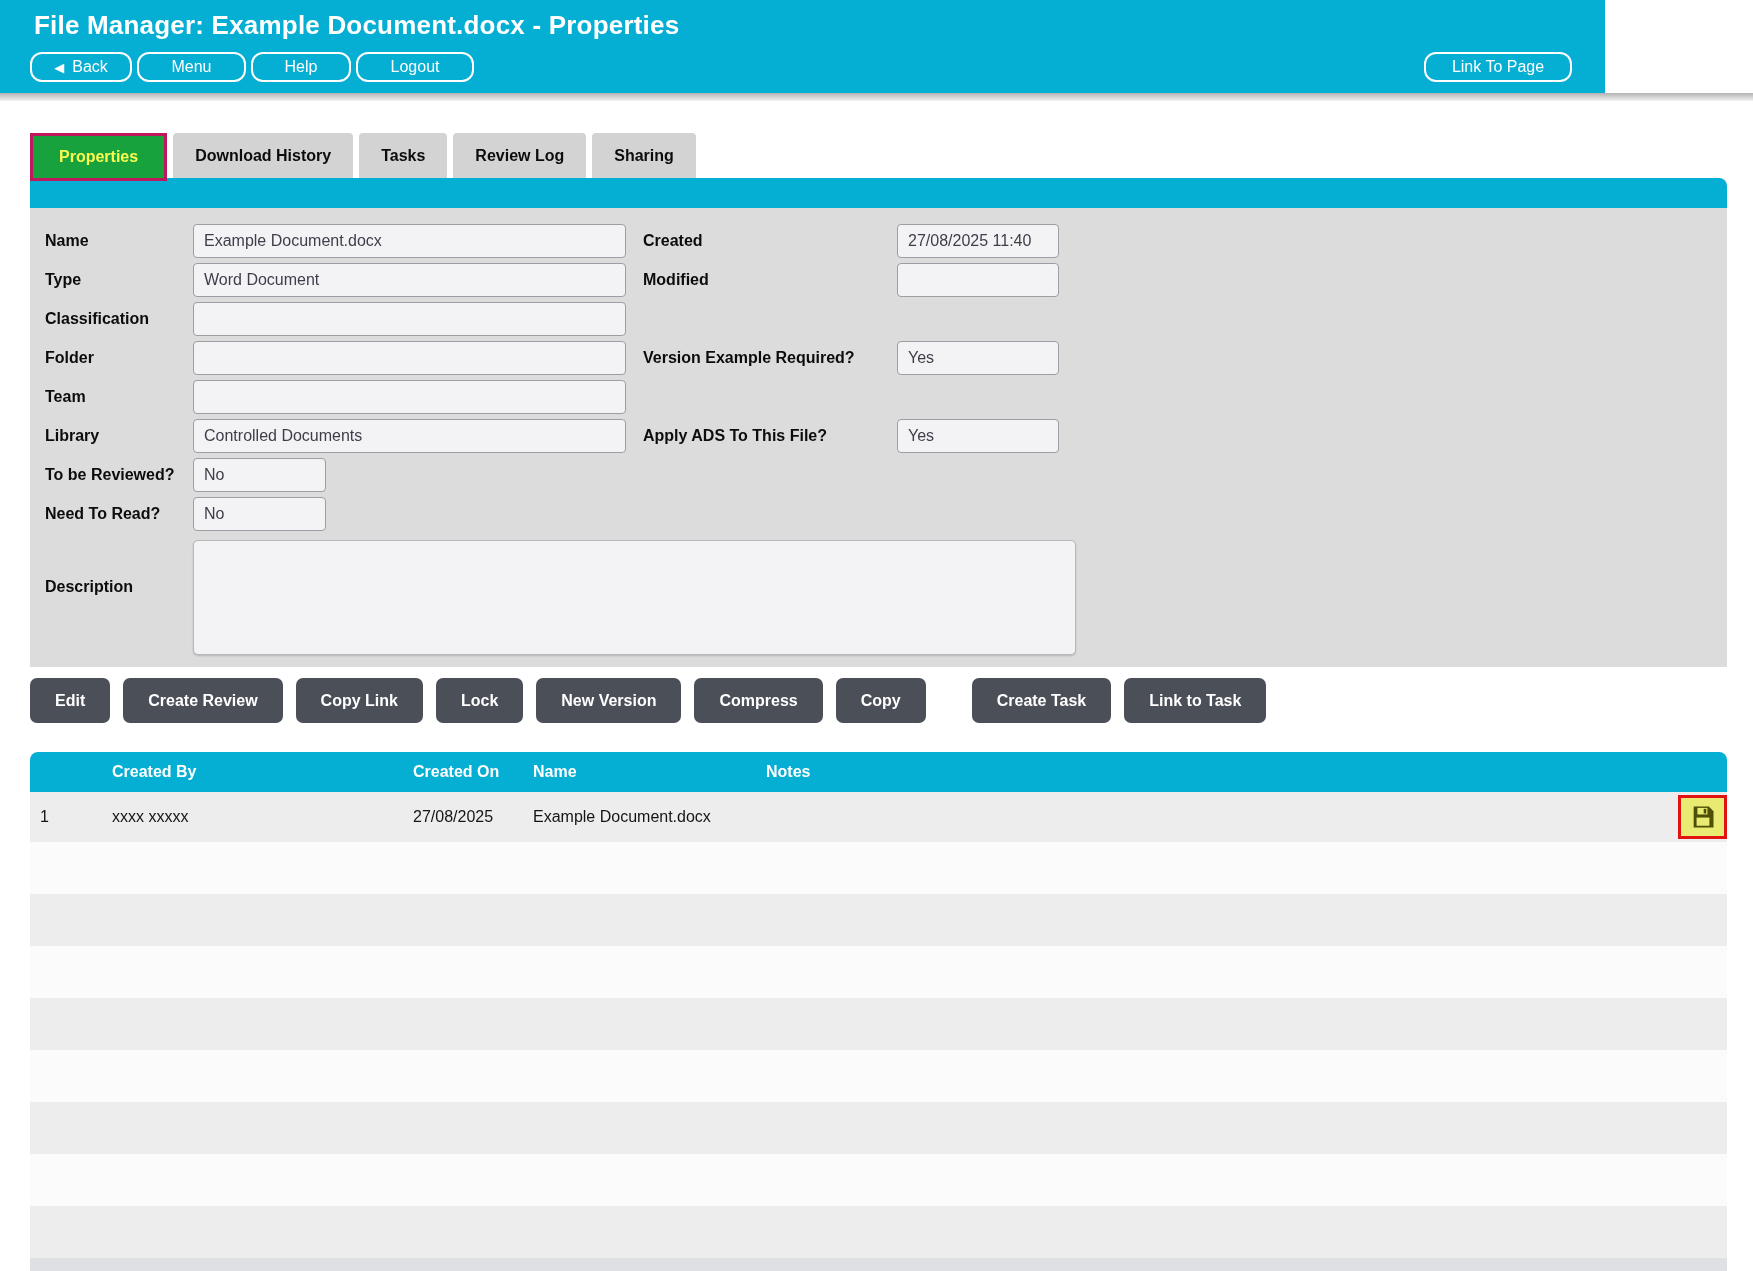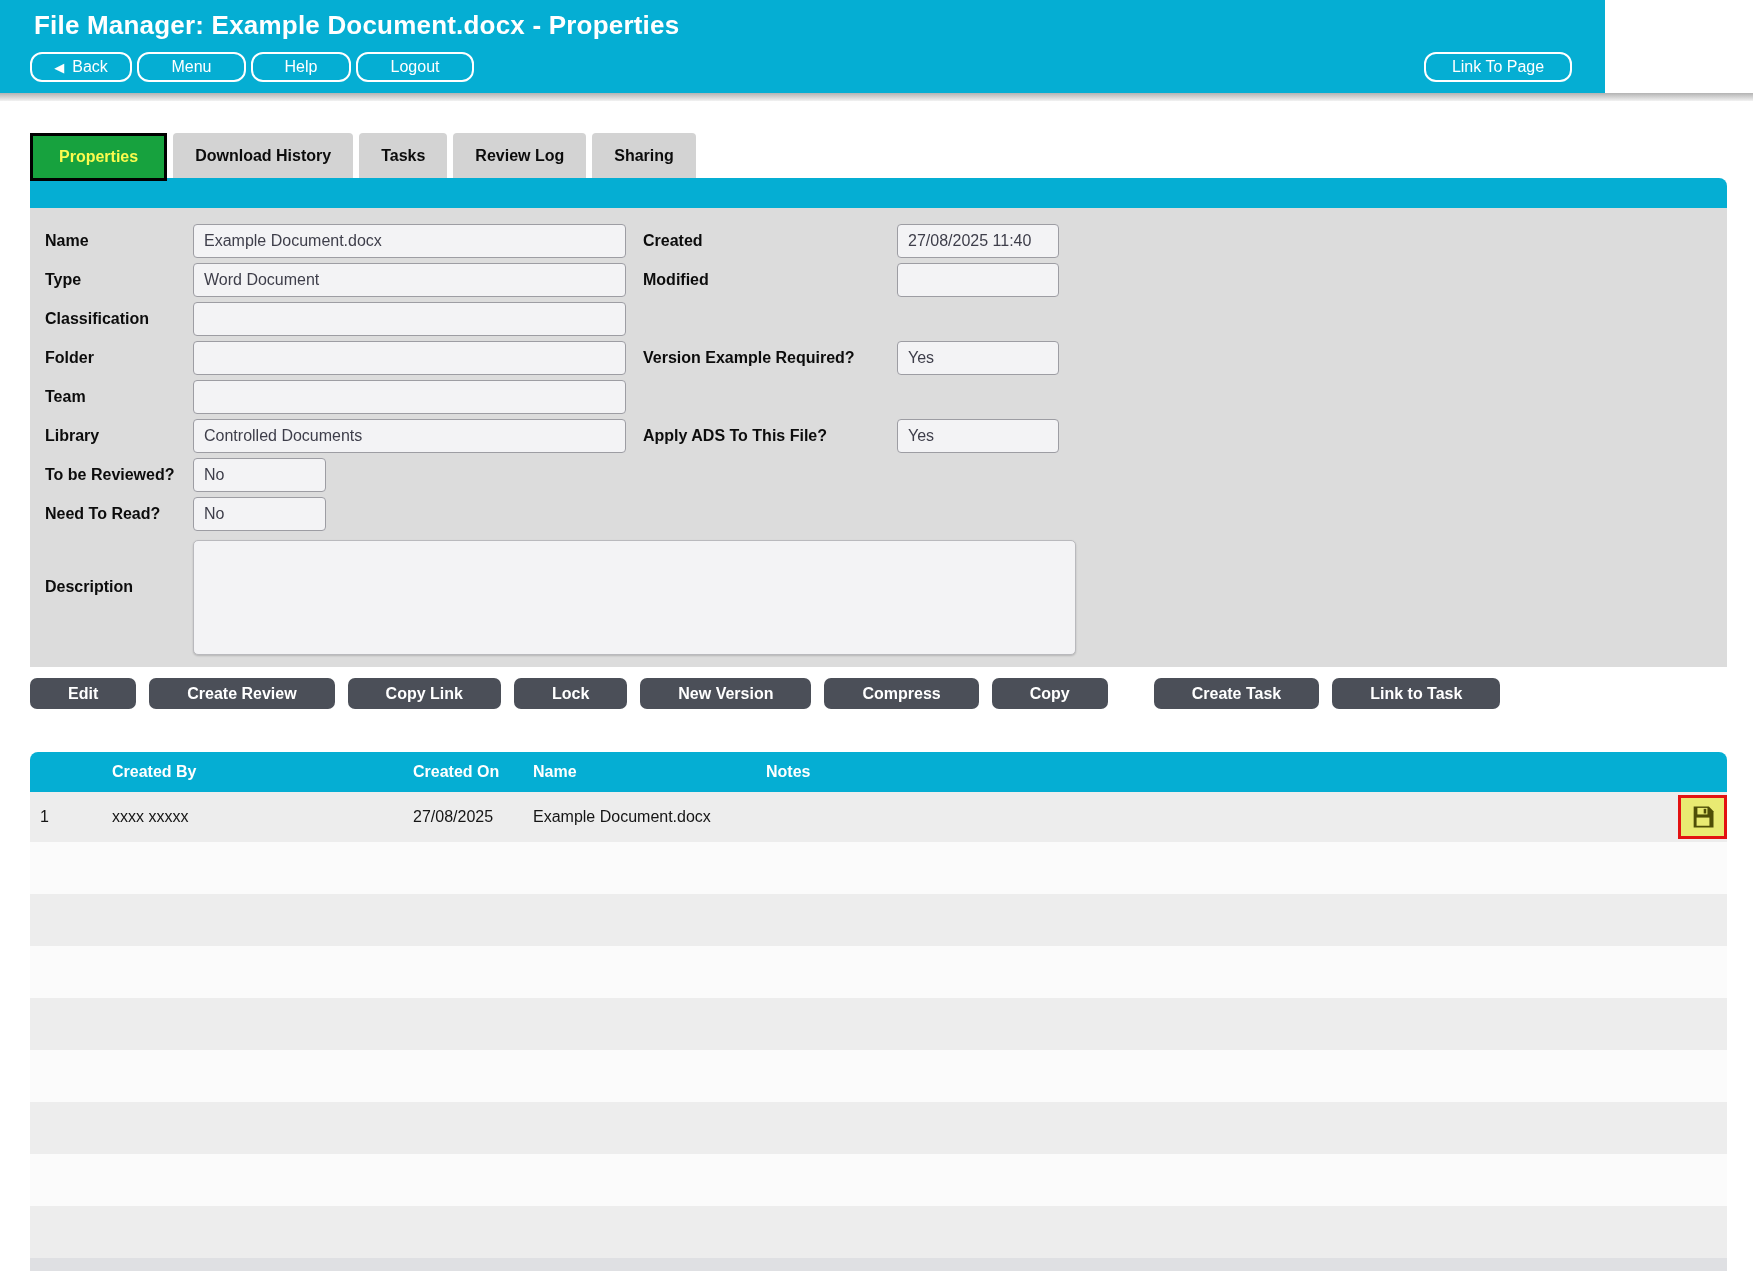--- a/index.html
+++ b/index.html
@@ -18,21 +18,21 @@
   .back-arrow { font-size:13px; line-height:1; }
   .btn-linktopage { position:absolute; right:33px; top:52px; min-width:148px; }
   .topbar-shadow { position:absolute; left:0; top:93px; width:1753px; height:8px;
                    background:linear-gradient(#b3b3b3,#f2f2f2); }
 
   
   .tabs { position:absolute; left:30px; top:133px; display:flex; align-items:flex-end; gap:6px; z-index:3; }
   .tab { height:45px; display:flex; align-items:center; justify-content:center;
          background:#d3d3d3; color:#0c0c0c; font-size:16px; font-weight:bold;
          border-radius:4px 4px 0 0; padding:0 22px; cursor:pointer; }
-  .tab-properties { background:#17a23e; color:#fbfb4e; border:3px solid #000000; border-radius:0;
+  .tab-properties { background:#17a23e; color:#fbfb4e; border:3px solid #be185d; border-radius:0;
                     height:48px; margin-bottom:-3px; padding:0 26px; z-index:4; }
 
   
   .panel-strip { position:absolute; left:30px; top:178px; width:1697px; height:30px;
                  background:#05aed3; border-radius:0 8px 0 0; z-index:2; }
   .panel { position:absolute; left:30px; top:208px; width:1697px; height:459px; background:#dcdcdc; }
   .frow { position:absolute; left:0; width:100%; height:34px; }
   .flabel { position:absolute; left:15px; top:0; line-height:34px; font-size:16px; font-weight:bold; color:#0c0c0c; }
   .rlabel { left:613px; }
   .finput { position:absolute; top:0; height:34px; background:#f3f3f5; border:1px solid #9d9da3;
@@ -41,22 +41,22 @@
   .in-small { left:163px; width:133px; }
   .in-right { left:867px; width:162px; }
   .desc-label { position:absolute; left:15px; top:370px; font-size:16px; font-weight:bold; color:#0c0c0c; }
   .desc-area { position:absolute; left:163px; top:332px; width:883px; height:115px;
                background:#f3f3f5; border:1px solid #b9b9bd; border-radius:5px;
                font-family:inherit; font-size:16px; color:#3e3e4a; padding:8px 10px; resize:none;
                box-shadow:0 1px 2px rgba(0,0,0,0.18); }
 
   
   .actions { position:absolute; left:30px; top:678px; display:flex; gap:13px; align-items:center; }
-  .abtn { height:31px; background:#4b4f58; color:#ffffff; border:none; border-radius:7px;
-          font-family:inherit; font-size:16px; font-weight:bold; padding:0 38px; cursor:pointer; }
+  .abtn { height:45px; background:#4b4f58; color:#ffffff; border:none; border-radius:7px;
+          font-family:inherit; font-size:16px; font-weight:bold; padding:0 25px; cursor:pointer; }
   .actions-gap { width:20px; }
 
   
   .vtable { position:absolute; left:30px; top:723px; width:1697px;margin-top:29px; }
   .t-head { position:relative; height:40px; background:#05aed3; border-radius:8px 8px 0 0; }
   .t-head span { position:absolute; top:0; line-height:40px; color:#ffffff; font-size:16px; font-weight:bold; }
   .t-row { position:relative; height:50px; background:#ededed; }
   .t-row span { position:absolute; top:0; line-height:50px; color:#151515; font-size:16px; }
   .col-num   { left:10px; }
   .col-by    { left:82px; }

